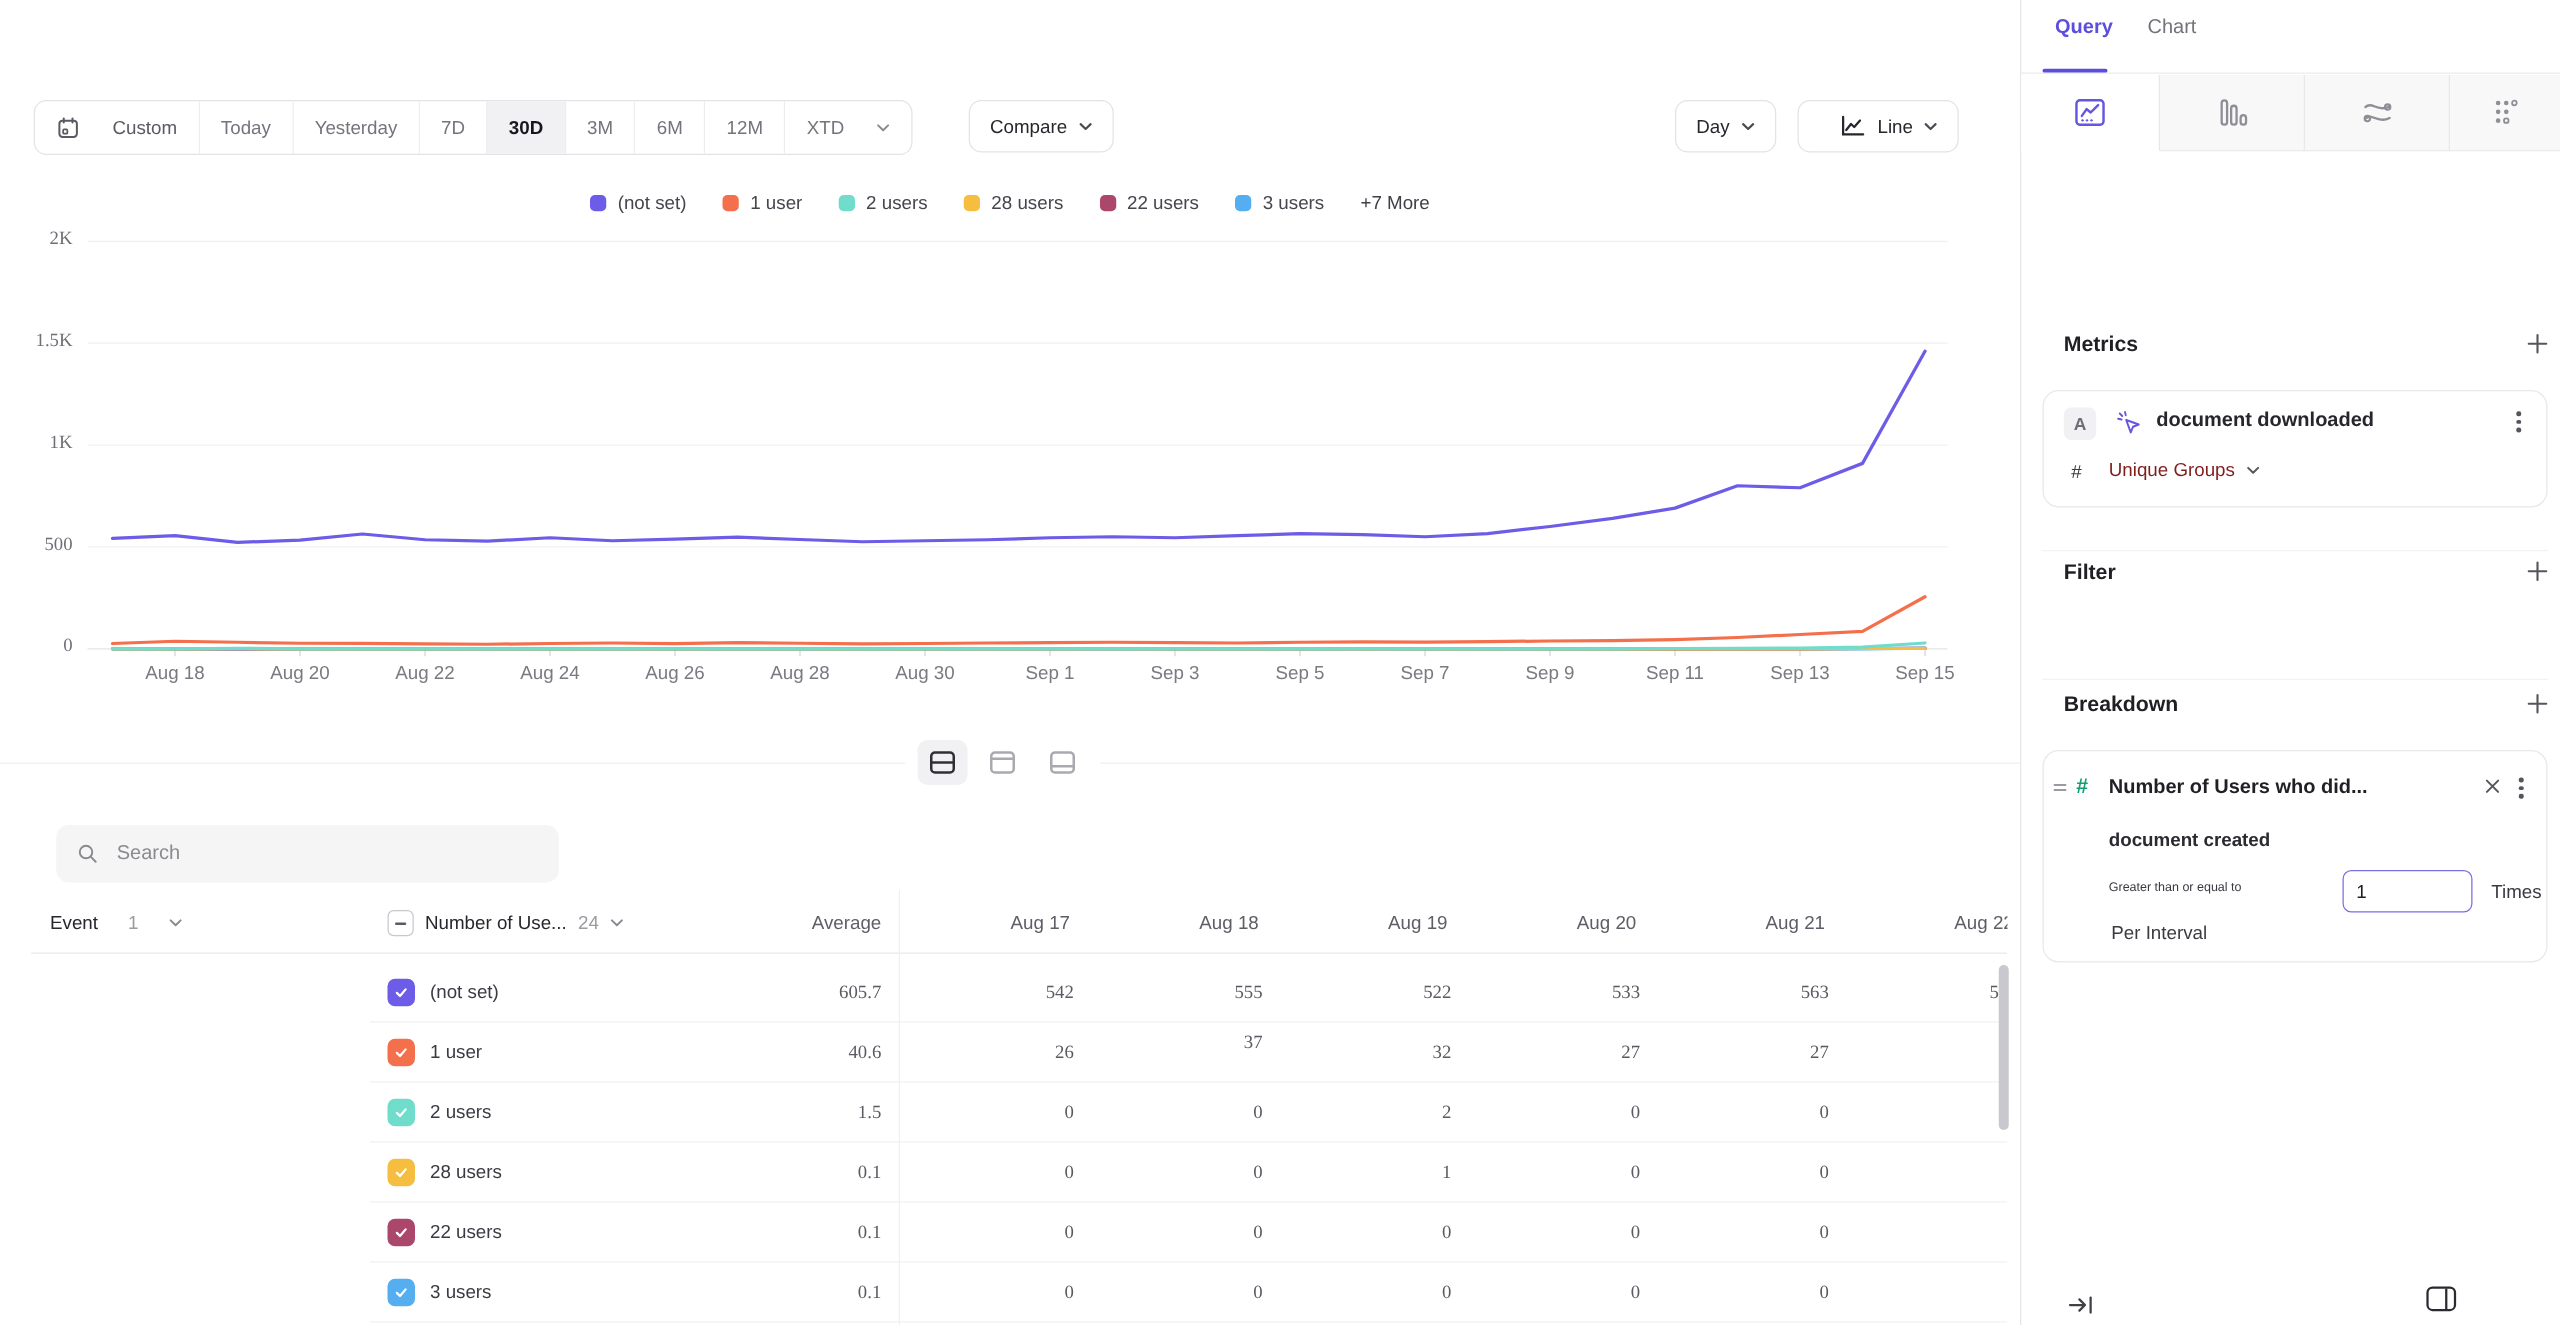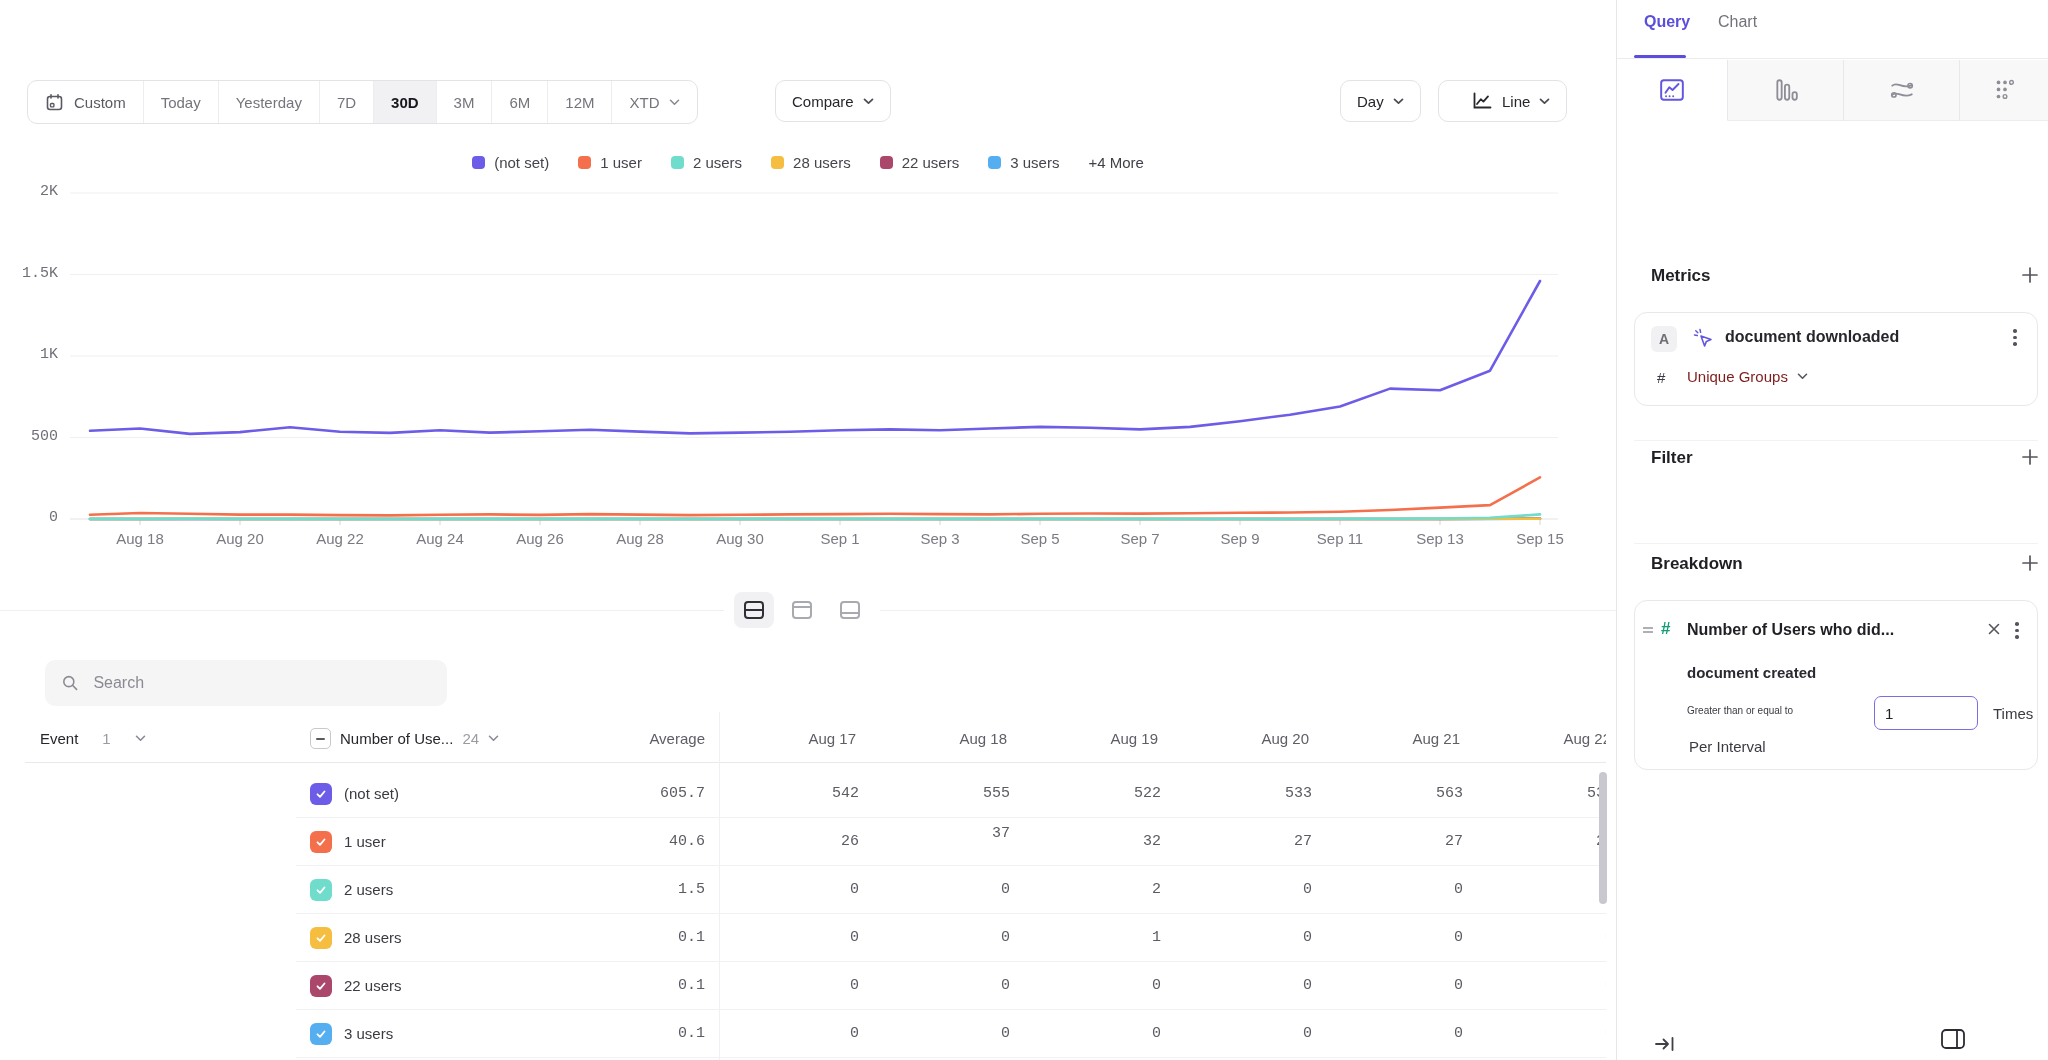--- a/index.html
+++ b/index.html
@@ -1,22 +1,22 @@
 <!DOCTYPE html>
 <html><head>
 <meta charset="utf-8">
 <style>
   html,body{margin:0;padding:0;background:#fff;font-family:"Liberation Sans",sans-serif;}
   .stage{position:relative;width:2048px;height:1060px;background:#fff;overflow:hidden;}
   .abs{position:absolute;}
-  .mono{font-family:Liberation Mono, monospace;}
+  .mono{font-family:Liberation Serif, serif;}
   
   .dr-group{position:absolute;left:27px;top:80px;height:42px;display:flex;align-items:stretch;
     border:1px solid #E3E3E7;border-radius:10px;background:#fff;overflow:hidden;}
-  .dr-btn{display:flex;align-items:center;gap:10px;padding:0 17px;font-size:15px;color:#74747C;
+  .dr-btn{display:flex;align-items:center;gap:26px;padding:0 17px;font-size:15px;color:#74747C;
     border-left:1px solid #EDEDF0;cursor:pointer;white-space:nowrap;}
   .dr-btn.first{border-left:none;color:#5A5A62;}
   .dr-btn.active{background:#F1F1F3;color:#17171C;font-weight:bold;}
   .pillbtn{position:absolute;height:42px;display:flex;align-items:center;gap:9px;padding:0 16px;
     border:1px solid #E3E3E7;border-radius:10px;background:#fff;font-size:15px;color:#26262C;box-sizing:border-box;}
   
   .legend{position:absolute;left:0;top:154px;width:1616px;display:flex;justify-content:center;
     align-items:center;gap:29px;font-size:15px;color:#45454D;}
   .legend .it{display:flex;align-items:center;gap:9px;}
   .sw{width:13px;height:13px;border-radius:4px;display:inline-block;}
@@ -146,21 +146,21 @@
         <span>28 users</span>
       </span>
       <span class="it">
         <span class="sw" style="background:#AC476C"></span>
         <span>22 users</span>
       </span>
       <span class="it">
         <span class="sw" style="background:#55AEF0"></span>
         <span>3 users</span>
       </span>
-      <span style="color: rgb(63, 63, 70);">+4 More</span>
+      <span style="color: rgb(63, 63, 70);">+7 More</span>
     </div>
 
   <div id="ylabels">
       <div class="ylab mono" style="top: 509px;">0</div>
       <div class="ylab mono" style="top: 427.5px;">500</div>
       <div class="ylab mono" style="top: 346px;">1K</div>
       <div class="ylab mono" style="top: 264.5px;">1.5K</div>
       <div class="ylab mono" style="top: 183px;">2K</div>
     </div>
   <div id="xlabels">

